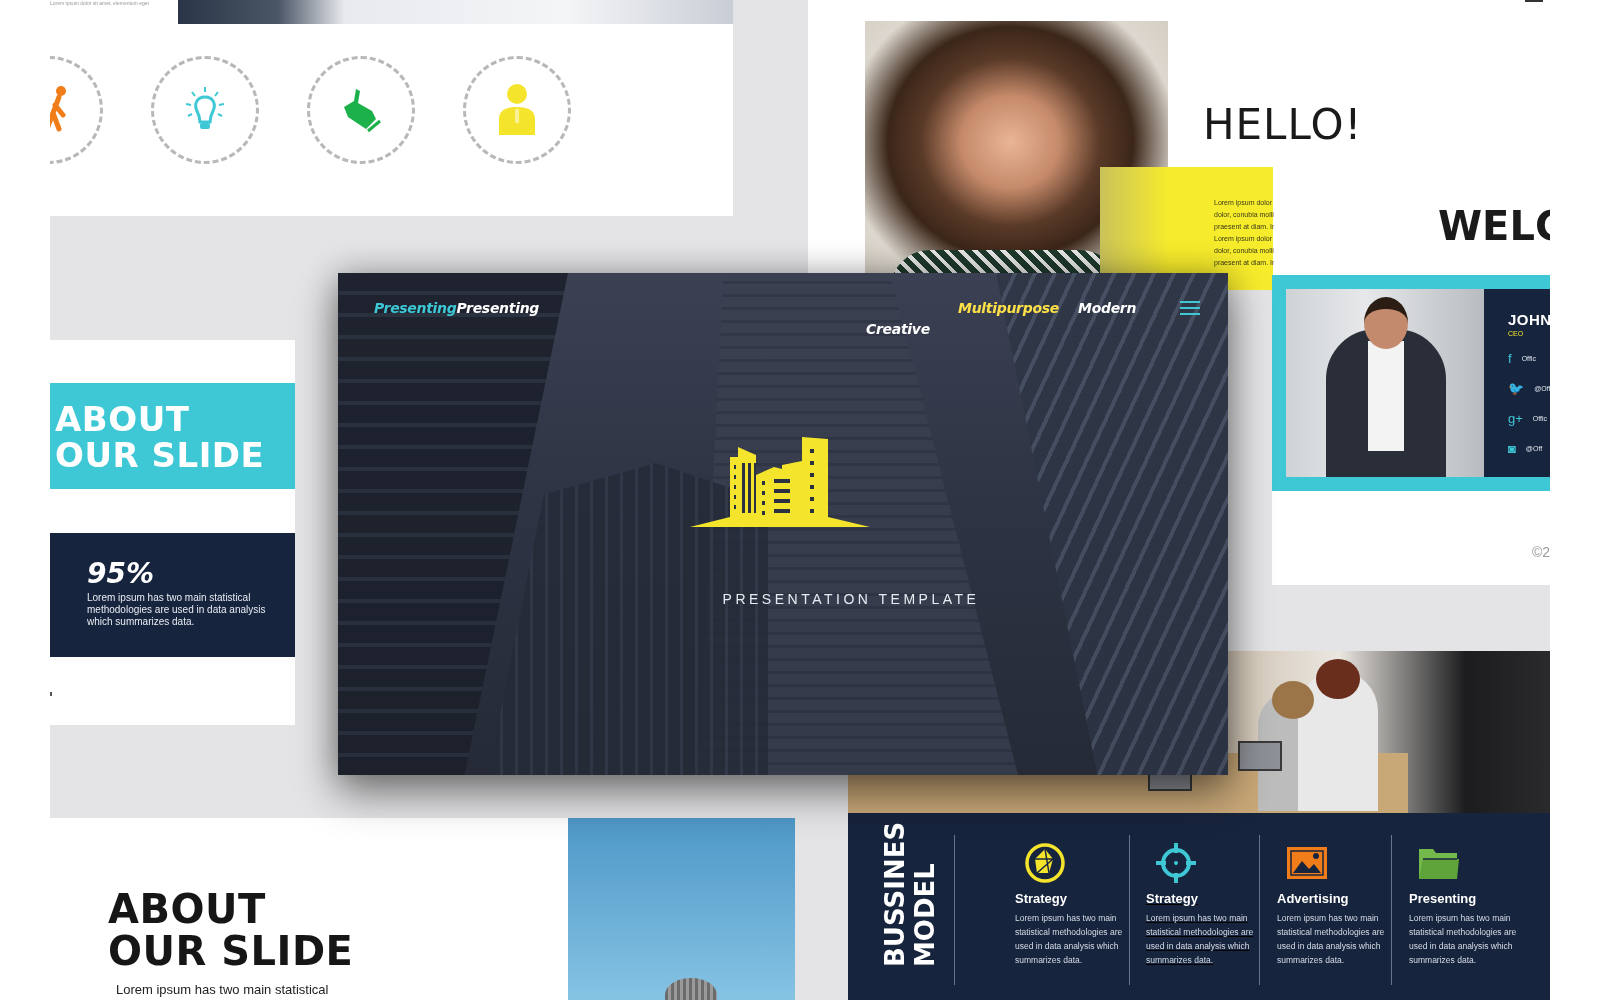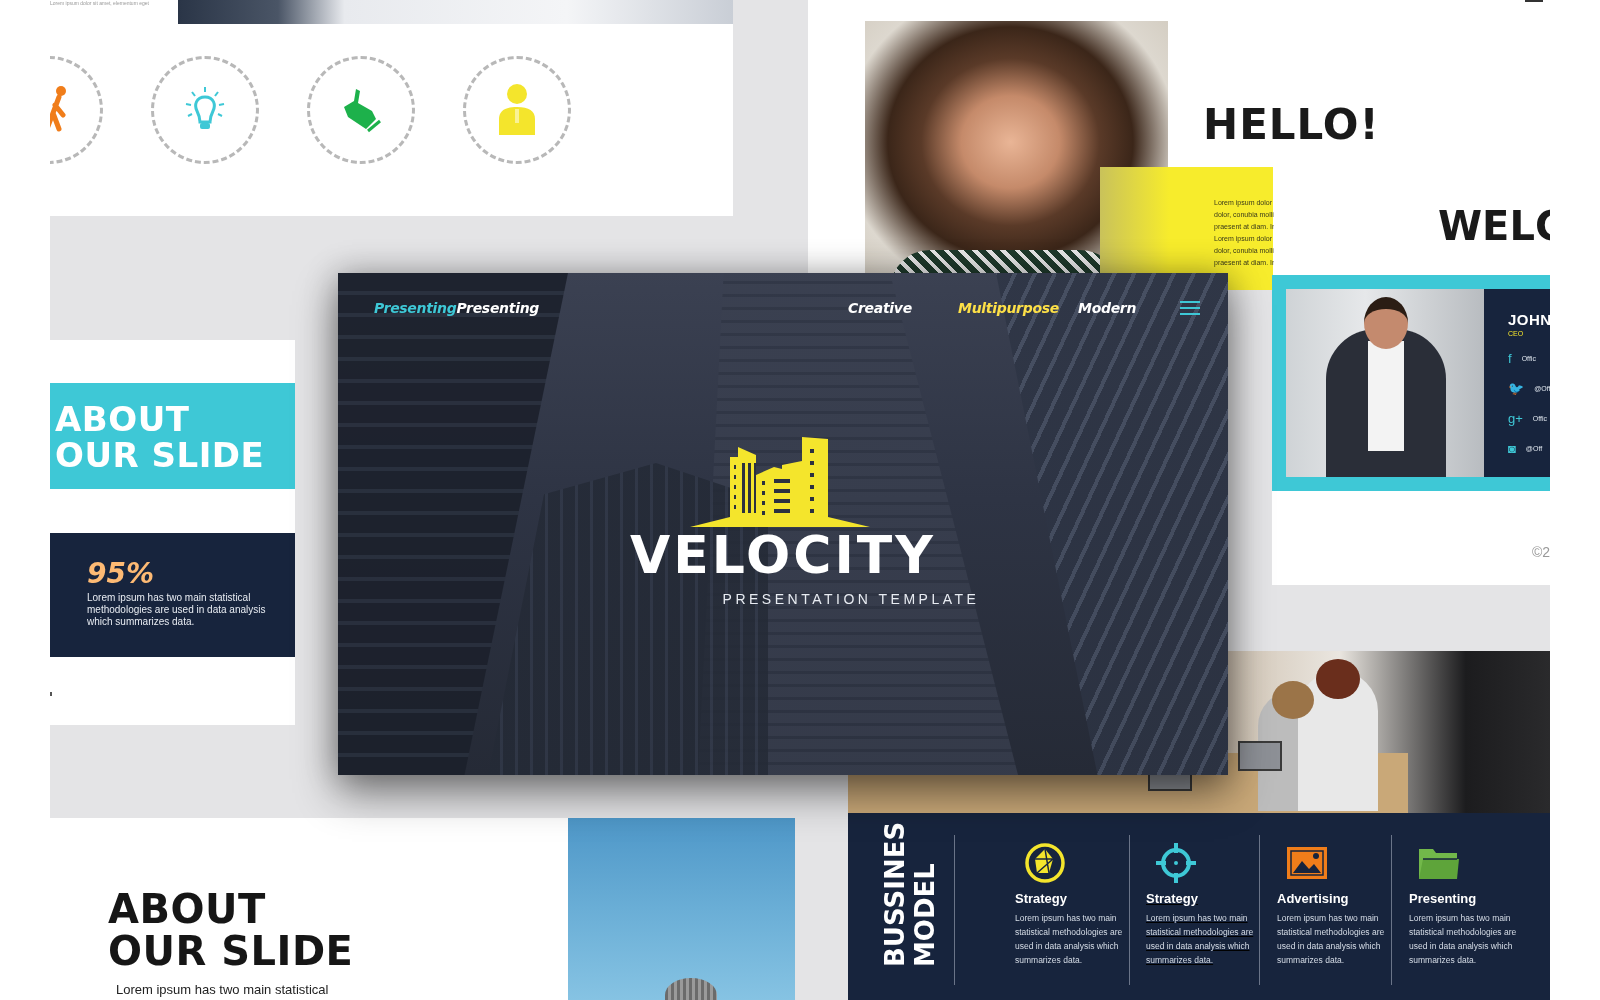--- a/index.html
+++ b/index.html
@@ -12,38 +12,38 @@
   .s-icons { left: 50px; top: 0; width: 683px; height: 216px; background: #fff; }
   .s-icons .photo-strip { position: absolute; left: 128px; top: 0; width: 555px; height: 24px; background: linear-gradient(90deg,#2a3547 0%,#4a5566 18%,#e8eaee 30%,#f4f5f7 70%,#c9ced6 100%); }
   .s-icons .tiny-text { position: absolute; left: 0; top: 0; width: 100px; height: 6px; font-size: 5px; color: #999; }
   .circle { position: absolute; top: 56px; width: 108px; height: 108px; border: 3px dashed #b8b8b8; border-radius: 50%; display: flex; align-items: center; justify-content: center; }
 
   
   .s-about-left { left: 50px; top: 340px; width: 245px; height: 385px; background: #fff; }
   .cyan-banner { position: absolute; left: 0; top: 43px; width: 245px; height: 106px; background: #3ec8d6; padding: 18px 0 0 5px; }
   .cyan-banner .line { color: #fff; font-weight: 900; font-size: 34px; line-height: 36px; letter-spacing: 0.5px; font-family: "DejaVu Sans", sans-serif; }
   .navy-box { position: absolute; left: 0; top: 193px; width: 245px; height: 124px; background: #17243d; padding: 26px 0 0 37px; }
-  .navy-box .pct { color: #fdba74; font-weight: bold; font-style: italic; font-size: 28px; line-height: 30px; font-family: "DejaVu Sans", sans-serif; }
+  .navy-box .pct { color: #ffffff; font-weight: bold; font-style: italic; font-size: 28px; line-height: 30px; font-family: "DejaVu Sans", sans-serif; }
   .navy-box .desc { color: #e8ecf2; font-size: 10px; line-height: 12px; width: 190px; margin-top: 3px; }
   .dot-mark { position: absolute; left: 0; top: 352px; width: 2px; height: 4px; background: #555; }
 
   
   .s-about-bottom { left: 50px; top: 818px; width: 745px; height: 182px; background: #fff; }
   .s-about-bottom .title { position: absolute; left: 58px; top: 70px; font-family: "DejaVu Sans", sans-serif; font-weight: 900; font-size: 40px; line-height: 42px; color: #161616; letter-spacing: 0.5px; }
   .s-about-bottom .sub { position: absolute; left: 66px; top: 164px; font-size: 13px; color: #222; }
   .sky-photo { position: absolute; left: 518px; top: 0; width: 227px; height: 182px; background: linear-gradient(180deg,#4e97c8 0%,#6aaed6 50%,#86c3e3 100%); }
   .sky-photo .dome { position: absolute; left: 97px; top: 160px; width: 52px; height: 34px; border-radius: 50% 50% 0 0; background: repeating-linear-gradient(90deg,#6b6b6b 0 3px,#9a9a9a 3px 6px); }
 
   
   .s-hello { left: 808px; top: 0; width: 742px; height: 290px; background: #fff; }
   .woman-photo { position: absolute; left: 57px; top: 21px; width: 303px; height: 269px; background: radial-gradient(ellipse at 48% 45%,#e9b596 0%,#c58a6a 22%,#5a3a28 40%,#3b2619 55%,#ddd8cf 75%,#cfc8bc 100%); }
   .woman-photo .shirt { position: absolute; left: 25px; bottom: 0; width: 230px; height: 40px; background: repeating-linear-gradient(45deg,#1f3a2c 0 6px,#e8e8e8 6px 10px); border-radius: 40px 40px 0 0; }
   .yellow-card { position: absolute; left: 292px; top: 167px; width: 173px; height: 133px; background: linear-gradient(90deg,#c9c25a 0%,#f7ec2c 40%,#f7ec2c 100%); }
   .yellow-card .txt { position: absolute; left: 114px; top: 30px; width: 60px; overflow: hidden; font-size: 7px; line-height: 12px; color: #3a3a1a; white-space: nowrap; }
-  .hello-title { position: absolute; left: 395px; top: 100px; font-family: "DejaVu Sans", sans-serif; font-weight: 700; font-size: 42px; color: #1a1a1a; letter-spacing: 1px; }
+  .hello-title { position: absolute; left: 395px; top: 100px; font-family: "DejaVu Sans", sans-serif; font-weight: 400; font-size: 42px; color: #1a1a1a; letter-spacing: 1px; }
   .welc-title { position: absolute; left: 630px; top: 203px; font-family: "DejaVu Sans", sans-serif; font-weight: 900; font-size: 40px; color: #1a1a1a; white-space: nowrap; }
   .top-edge-mark { position: absolute; left: 1525px; top: 0; width: 18px; height: 2px; background: #333; }
 
   
   .s-profile { left: 1272px; top: 275px; width: 278px; height: 310px; background: #fff; }
   .cyan-frame { position: absolute; left: 0; top: 0; width: 278px; height: 216px; background: #3ec8d6; }
   .man-photo { position: absolute; left: 14px; top: 14px; width: 198px; height: 188px; background: linear-gradient(90deg,#cfd3d6 0%,#e6e8ea 40%,#b8bcc0 100%); overflow: hidden; }
   .man-photo .body { position: absolute; left: 40px; top: 40px; width: 120px; height: 160px; background: #2a2e38; border-radius: 50px 50px 0 0; }
   .man-photo .shirt { position: absolute; left: 82px; top: 52px; width: 36px; height: 110px; background: #f3f3f3; }
   .man-photo .head { position: absolute; left: 78px; top: 8px; width: 44px; height: 52px; background: #c48a6e; border-radius: 50%; border-top: 12px solid #2b1d14; }
@@ -271,21 +271,21 @@
     <div class="hero-bg"></div>
     <div class="bld bld-center"></div>
     <div class="bld bld-right"></div>
     <div class="bld bld-mid-low"></div>
     <div class="bld bld-left"></div>
 
     <div class="hero-nav">
       <div class="brand">
         <span class="b1">Presenting</span><span class="b2">Presenting</span>
       </div>
-      <a class="navlink" style="left:510px;">Creative</a>
+      <a class="navlink" style="left:528px;margin-top:21px;">Creative</a>
       <a class="navlink active" style="left:620px;">Multipurpose</a>
       <a class="navlink" style="left:740px;">Modern</a>
       <div class="hamburger">
           <span></span>
           <span></span>
           <span></span>
         </div>
     </div>
 
     <svg class="logo" viewBox="0 0 180 92">
@@ -308,18 +308,17 @@
           <rect x="84" y="62" width="16" height="4"></rect>
           <rect x="84" y="72" width="16" height="4"></rect>
         <rect x="120" y="12" width="4" height="4"></rect>
           <rect x="120" y="24" width="4" height="4"></rect>
           <rect x="120" y="36" width="4" height="4"></rect>
           <rect x="120" y="48" width="4" height="4"></rect>
           <rect x="120" y="60" width="4" height="4"></rect>
           <rect x="120" y="72" width="4" height="4"></rect>
       </g>
     </svg>
-    <div class="hero-title">VELOCITY</div>
     <div class="hero-sub">PRESENTATION TEMPLATE</div>
   </div>
 
   <div class="top-edge-mark"></div>
 </div>
 
 </body></html>

